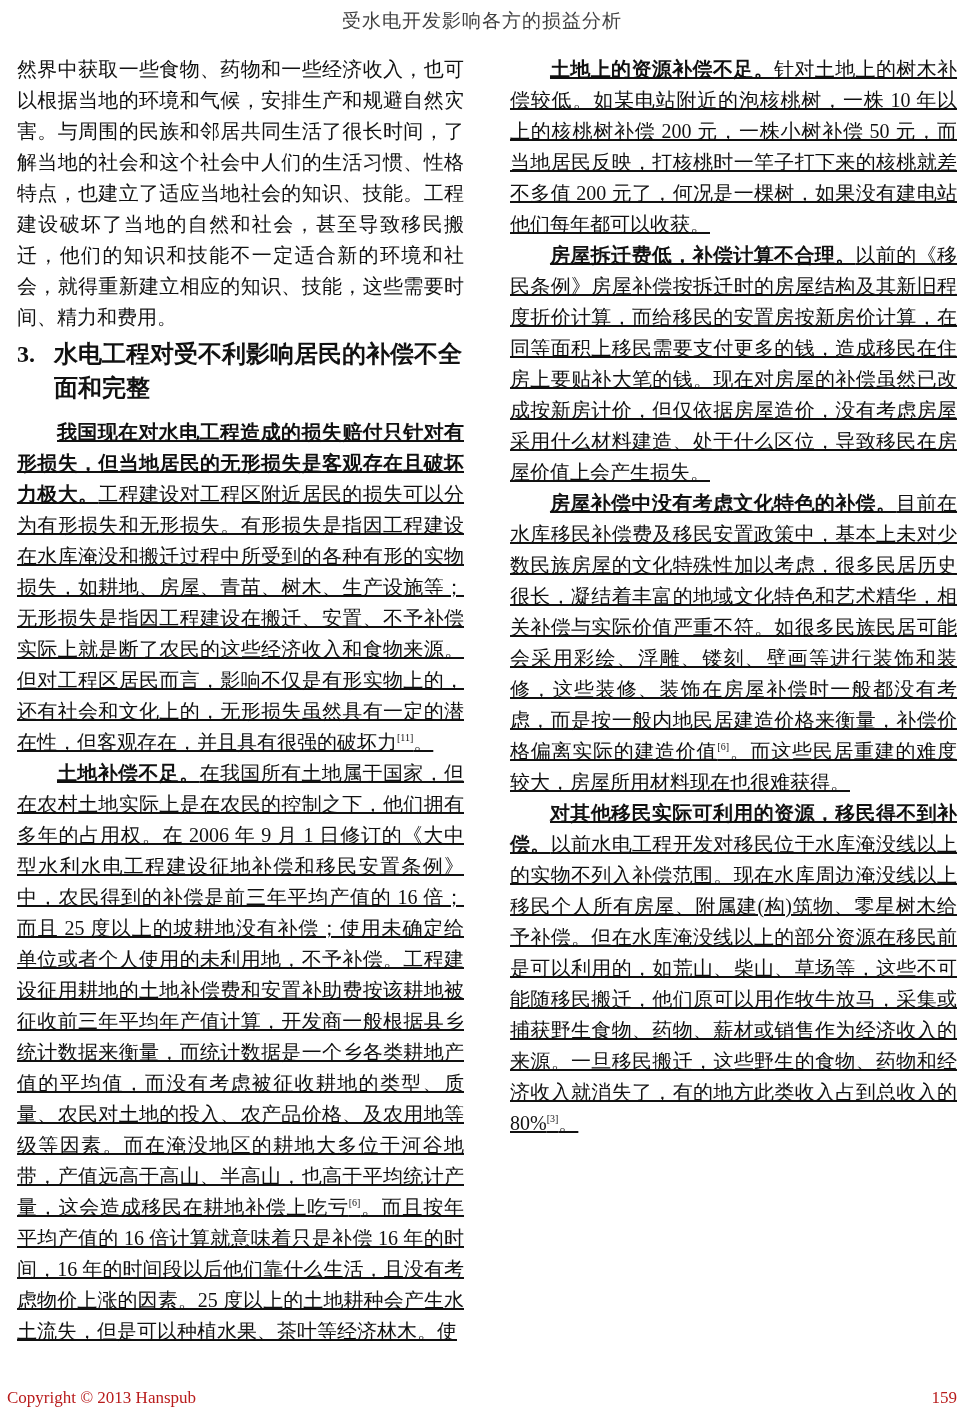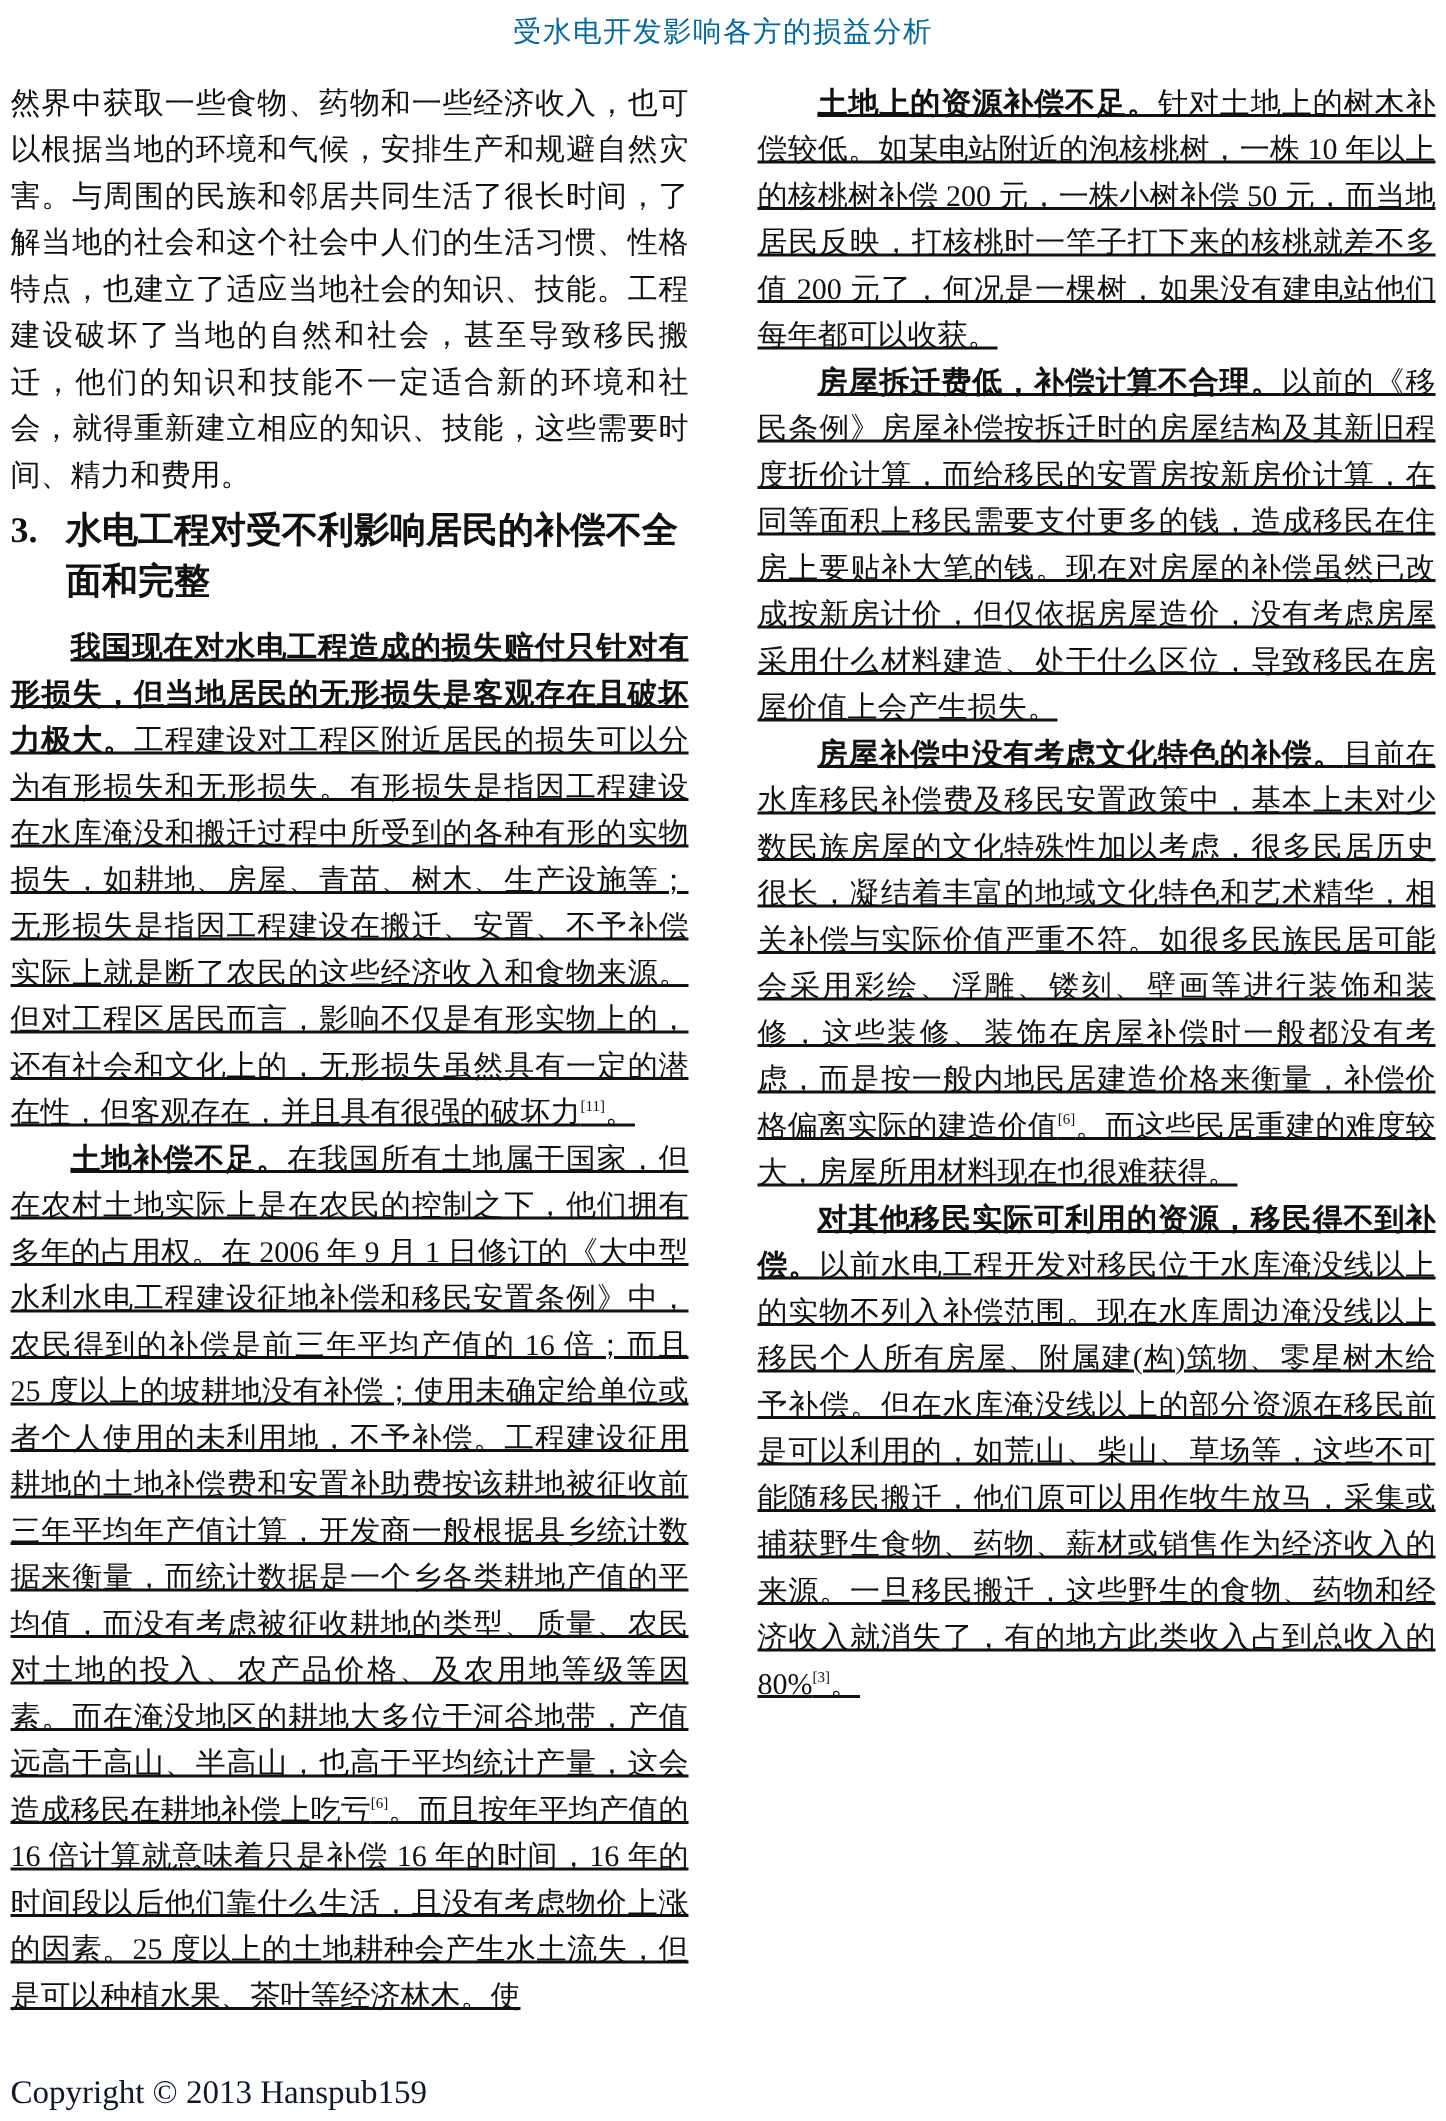--- a/index.html
+++ b/index.html
@@ -21,27 +21,27 @@
   }
   .header {
     position: absolute;
     top: 8px;
     left: 0;
     right: 0;
     text-align: center;
   }
   .running-title {
     font-size: 19px;
-    color: #0369a1;
+    color: #404040;
     letter-spacing: 1px;
   }
   .columns {
     position: absolute;
     top: 54px;
-    left: 7px;
+    left: 17px;
     right: 7px;
     display: flex;
     gap: 46px;
   }
   .col {
     width: 452px;
     font-size: 20px;
     line-height: 31px;
     text-align: justify;
   }
@@ -77,22 +77,23 @@
     font-size: 10px;
     line-height: 0;
     vertical-align: super;
   }
   .footer {
     position: absolute;
     bottom: 6px;
     left: 7px;
     right: 7px;
     display: flex;
-    font-size: 22px;
-    color: #0f172a;
+    justify-content: space-between;
+    font-size: 17px;
+    color: #b91c1c;
   }
 </style>
 </head>
 <body>
 
 <div class="page">
 
   <div class="header">
     <span class="running-title">受水电开发影响各方的损益分析</span>
   </div>

